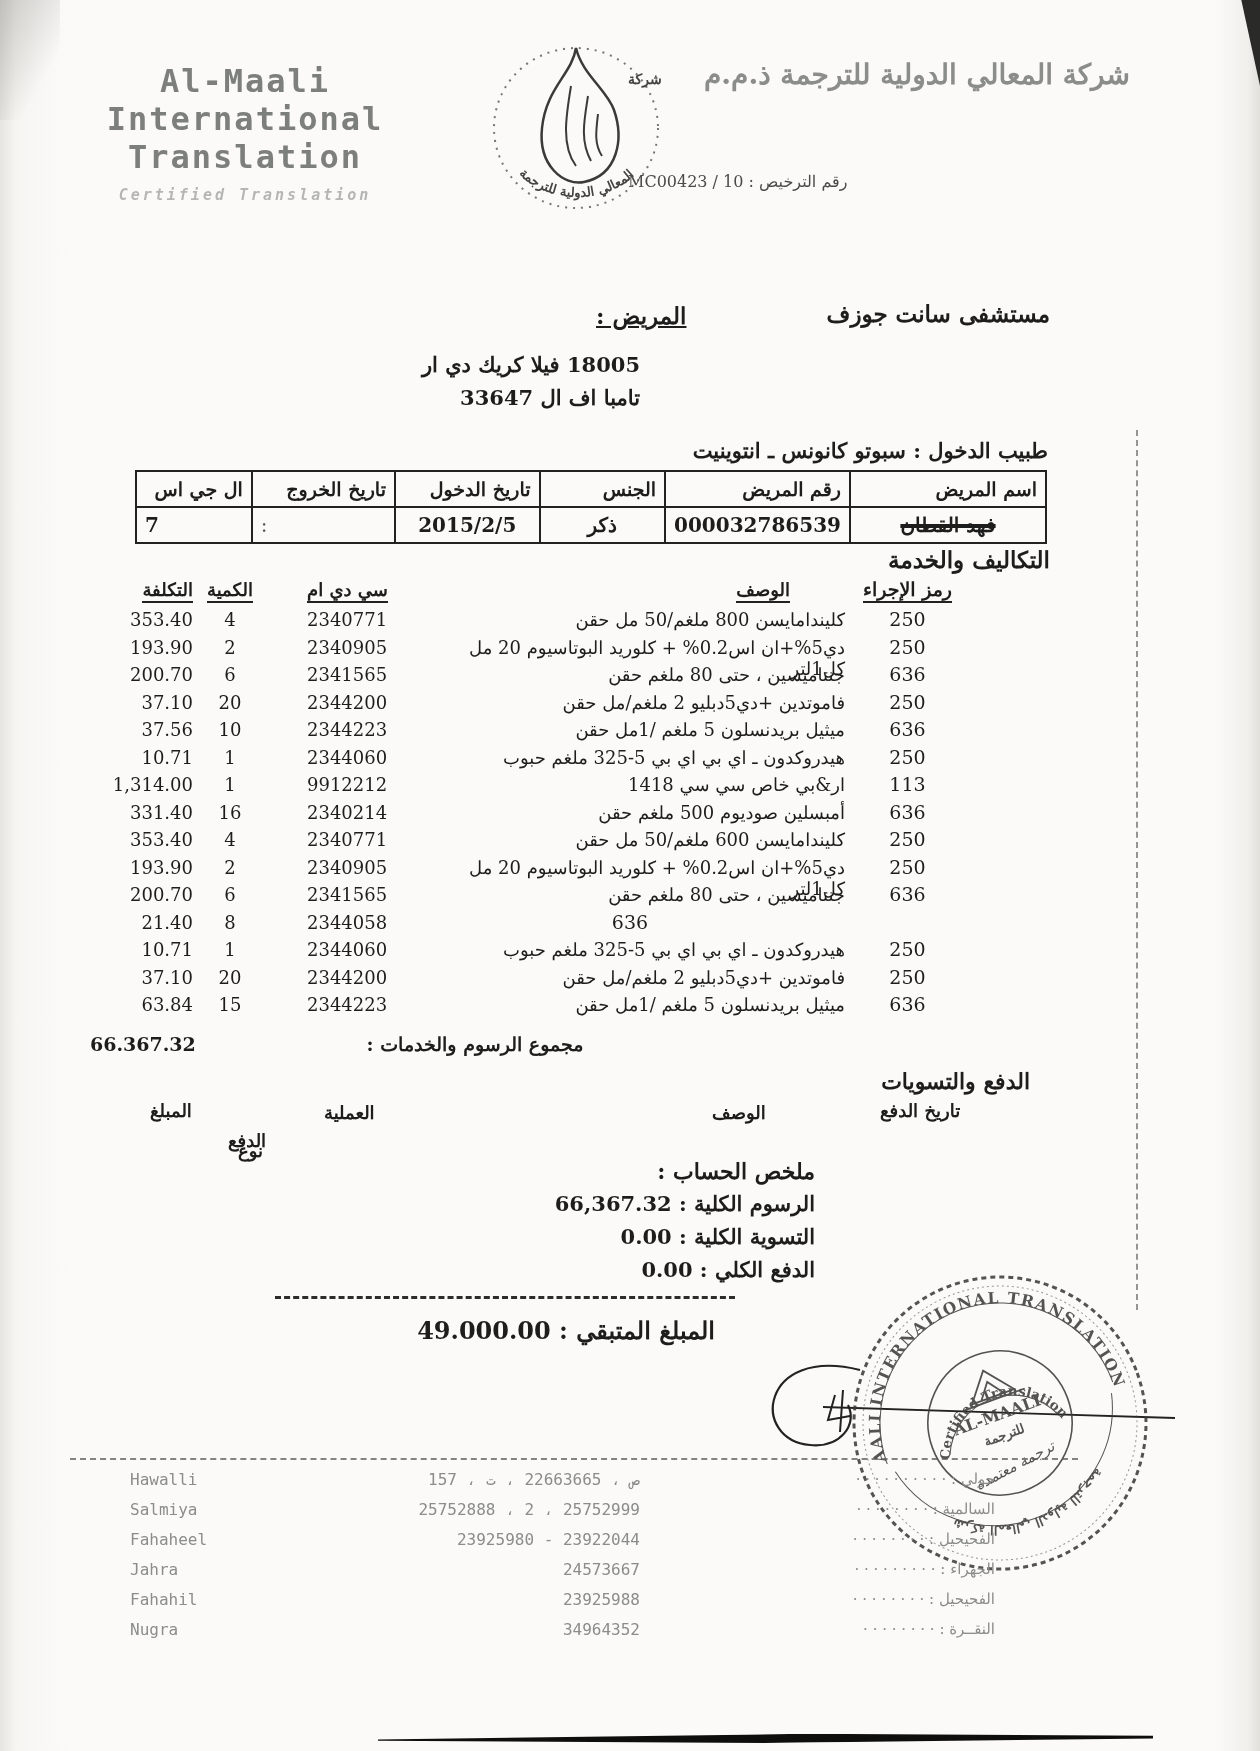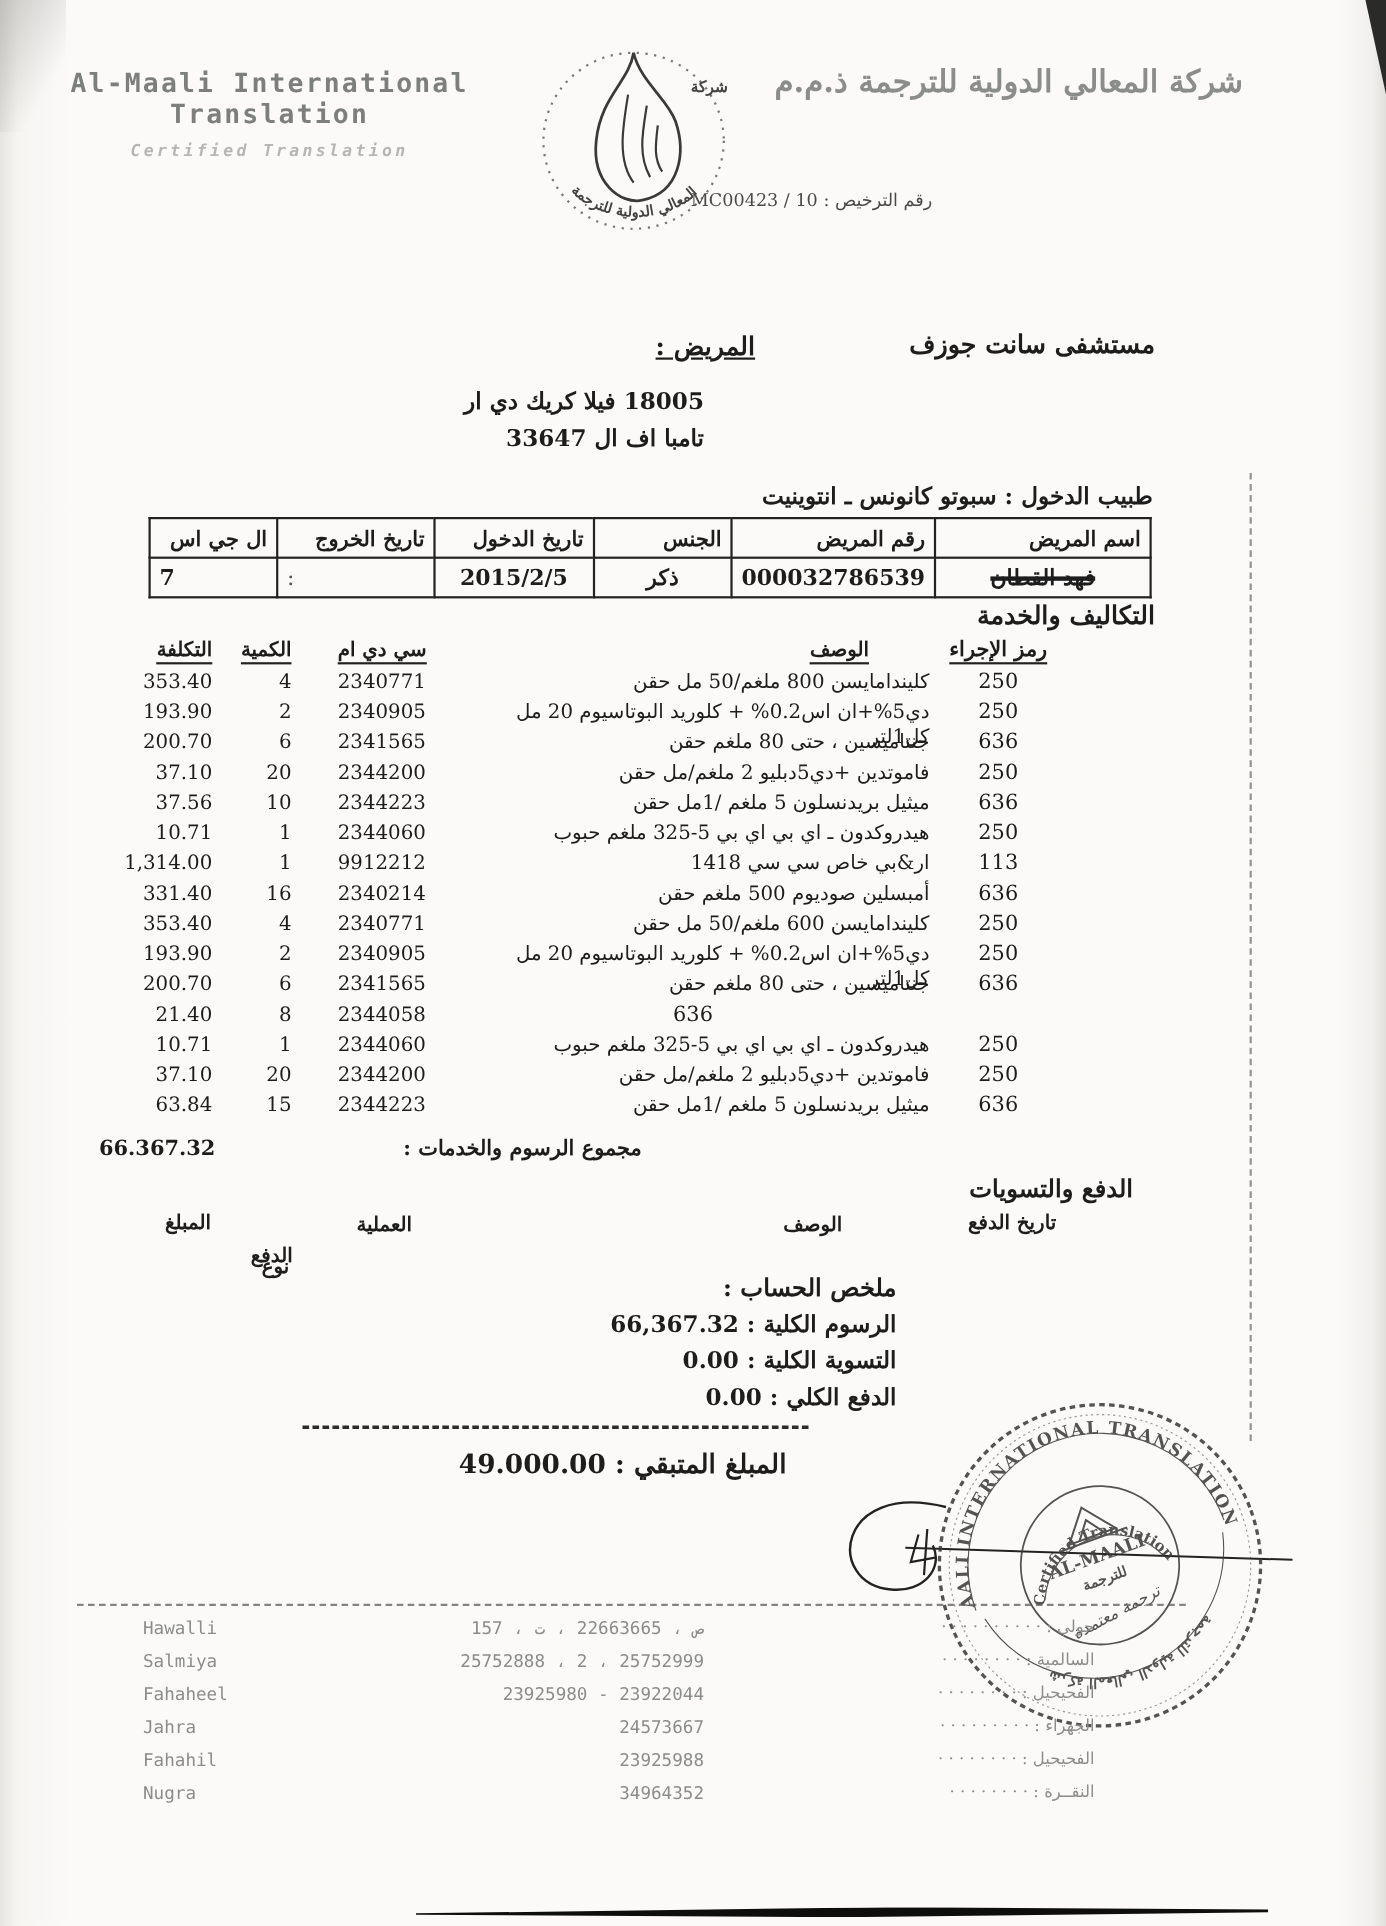--- a/index.html
+++ b/index.html
@@ -6,21 +6,21 @@
   .page{position:relative;width:1260px;height:1751px;margin:0 auto;overflow:hidden;
         background:linear-gradient(90deg,#e6e5e1 0,#f6f5f2 16px,#fbfaf8 70px,#fbfaf8 1215px,#f1efec 1248px,#e2e0db 1260px);
         font-family:"DejaVu Serif", serif;color:#1d1d1d;}
   .abs{position:absolute;}
   .rtl{direction:rtl;unicode-bidi:plaintext;}
   .faded{color:#8d8f8c;filter:blur(.35px) contrast(.85);}
   .dotty{color:#7c7f7c;filter:blur(.3px);letter-spacing:2px;font-weight:bold;}
   .u{text-decoration:underline;}
   
   .hdr-en{left:40px;top:62px;width:410px;text-align:center;font-family:"DejaVu Sans Mono",monospace;}
-  .hdr-en .l1{font-size:24px;}
+  .hdr-en .l1{font-size:32px;}
   .hdr-en .l2{font-size:20px;margin-top:14px;}
   .hdr-en .l3{font-size:15px;margin-top:10px;opacity:.55;font-style:italic;letter-spacing:3px;}
   .hdr-ar{left:650px;top:58px;width:480px;font-size:28px;font-weight:bold;}
   .license{left:628px;top:172px;width:300px;font-size:16px;color:#4a4a48;text-align:left;}
   .logo{left:476px;top:36px;}
   
   .hospital{left:790px;top:300px;width:260px;font-size:23px;font-weight:bold;text-align:right;}
   .patient-label{left:596px;top:302px;font-size:23px;font-weight:bold;}
   .addr1{left:380px;top:352px;width:260px;font-size:21px;font-weight:bold;text-align:right;}
   .addr2{left:380px;top:385px;width:260px;font-size:21px;font-weight:bold;text-align:right;}
@@ -29,21 +29,21 @@
   .ptable{left:135px;top:470px;width:912px;border:2px solid #222;border-collapse:collapse;direction:rtl;}
   .ptable td{border:2px solid #222;padding:3px 8px;font-size:19px;height:28px;}
   .ptable .hd{font-weight:bold;text-align:right;}
   .ptable .val{font-weight:bold;text-align:center;font-size:20px;}
   .name-scribble{text-decoration:line-through;text-decoration-thickness:4px;filter:blur(.4px);font-weight:bold;}
   
   .svc-title{left:830px;top:546px;width:220px;font-size:23px;font-weight:bold;text-align:right;}
   .svc{left:90px;top:578px;width:880px;font-size:18px;}
   .svc-grid{display:grid;grid-template-columns:105px 70px 150px 430px 125px;align-items:baseline;height:27.5px;}
   .svc-grid .cost{text-align:right;padding-right:2px;}
-  .svc-grid .qty{text-align:right;}
+  .svc-grid .qty{text-align:center;}
   .svc-grid .cdm{text-align:left;padding-left:42px;}
   .svc-grid .desc{text-align:right;direction:rtl;padding-left:5px;}
   .svc-grid .code{text-align:center;font-size:19px;}
   .svc-head{height:30px;font-weight:bold;}
   .svc-head span{border-bottom:2px solid #222;padding-bottom:1px;}
   .svc-head .desc{padding-right:55px;}
   .svc-total{margin-top:6px;height:34px;align-items:center;}
   .svc-total .cost{font-size:19px;font-weight:bold;}
   .svc-total .lbl{grid-column:3/5;text-align:center;padding-right:160px;font-weight:bold;direction:rtl;font-size:19px;}
   

